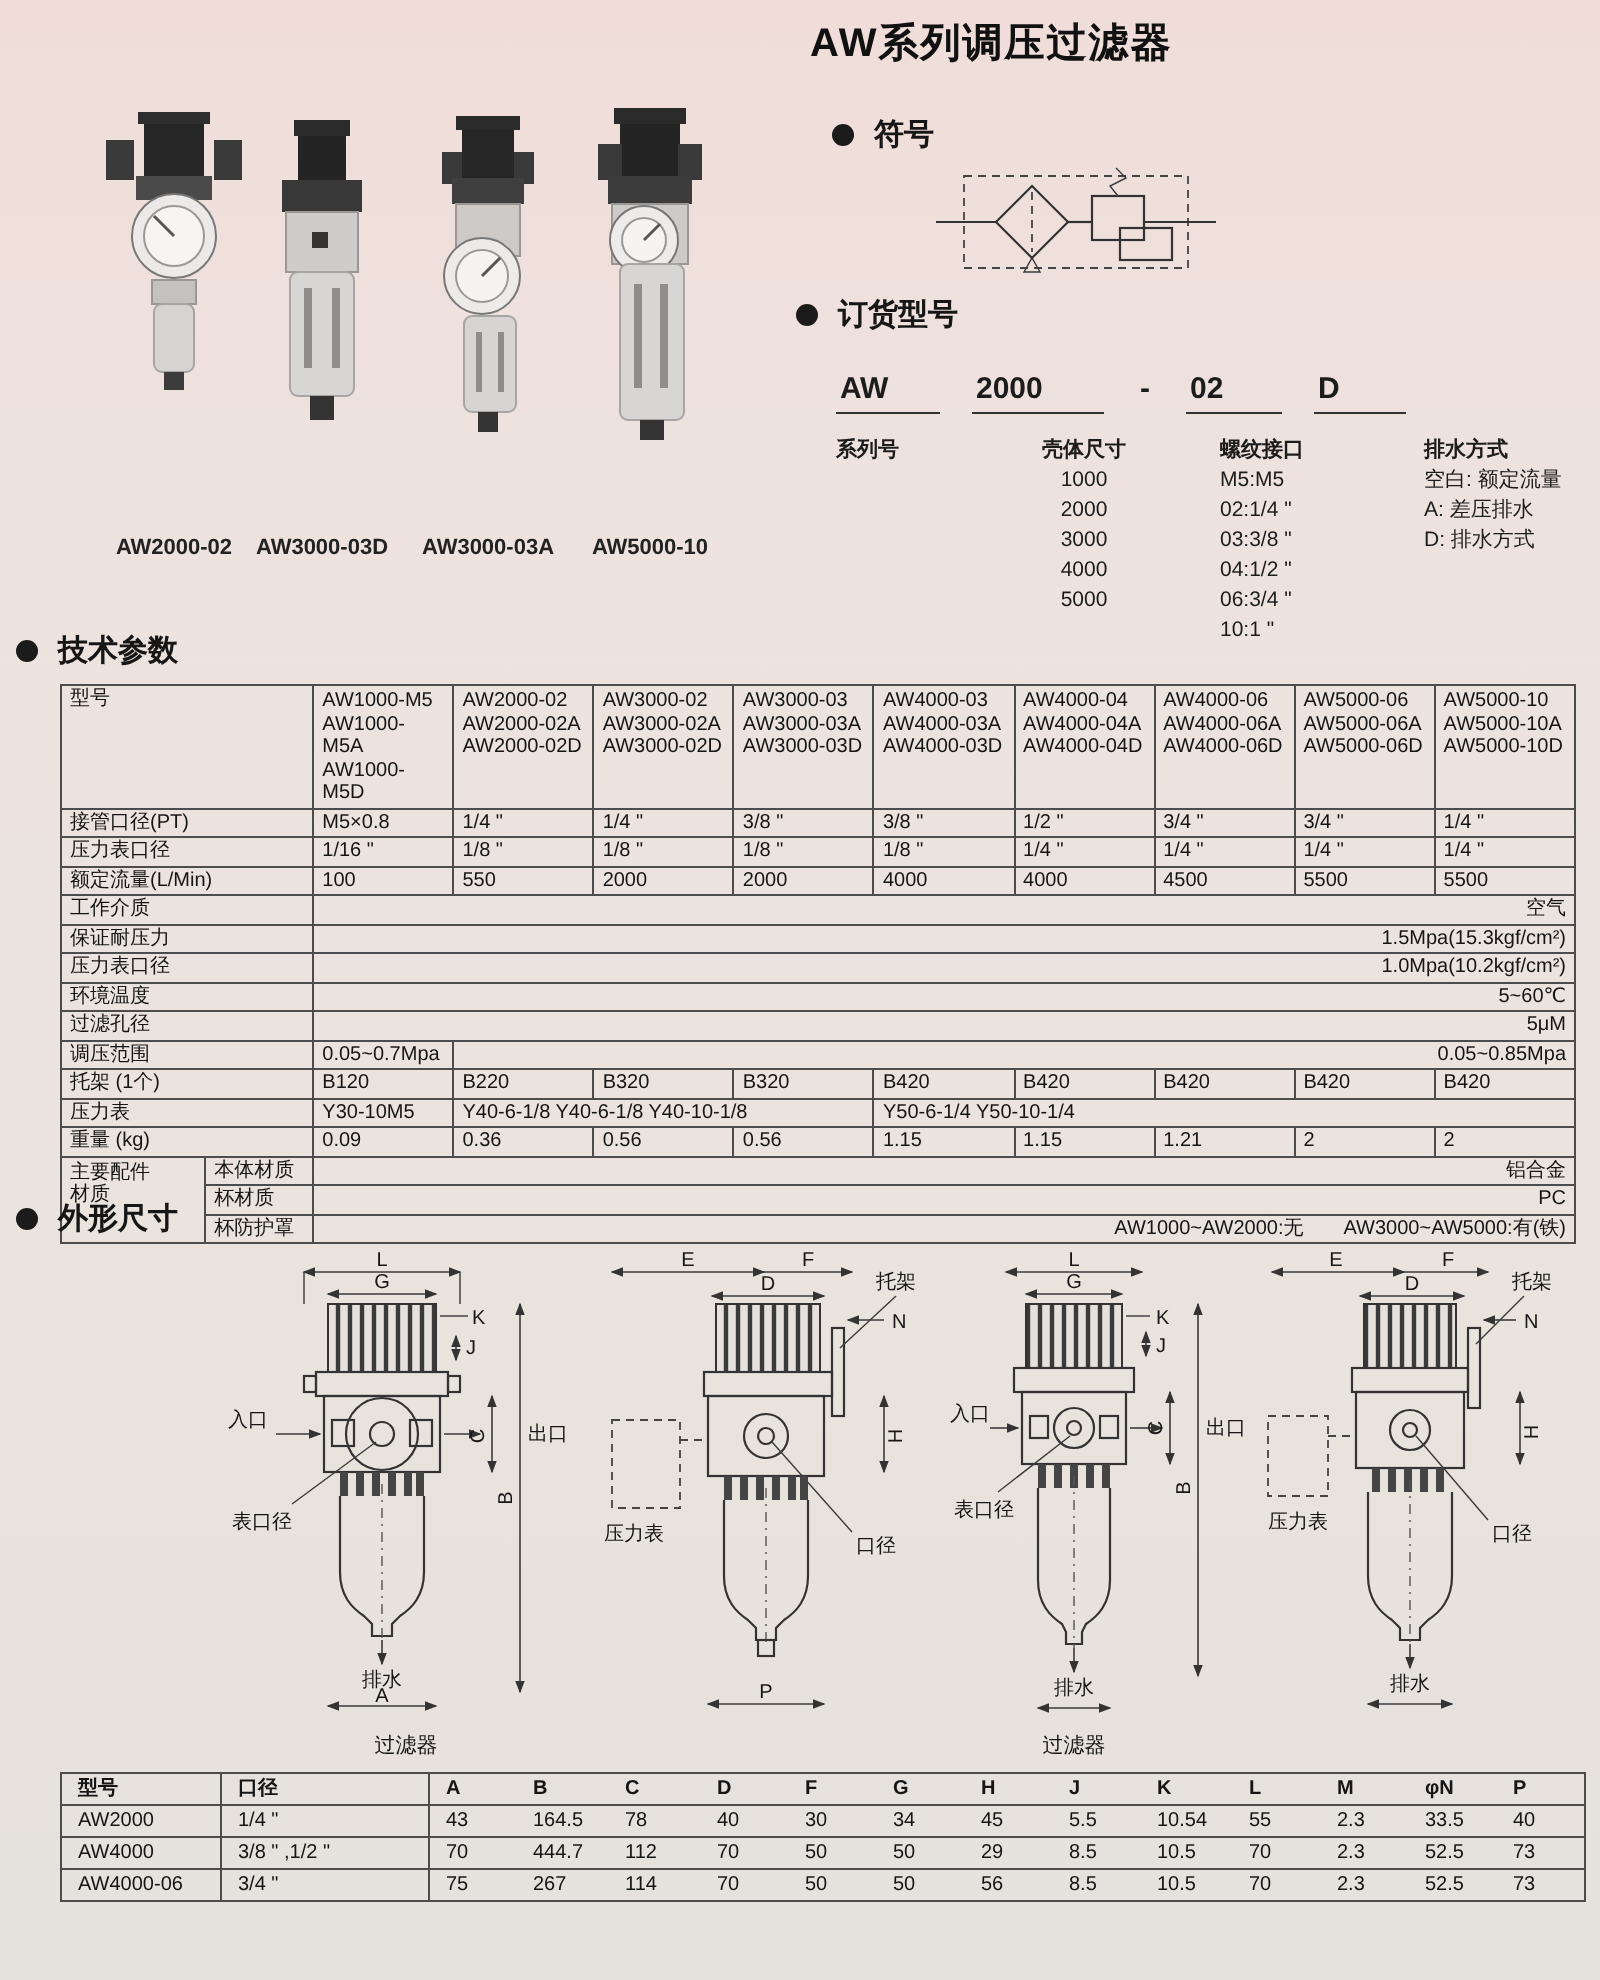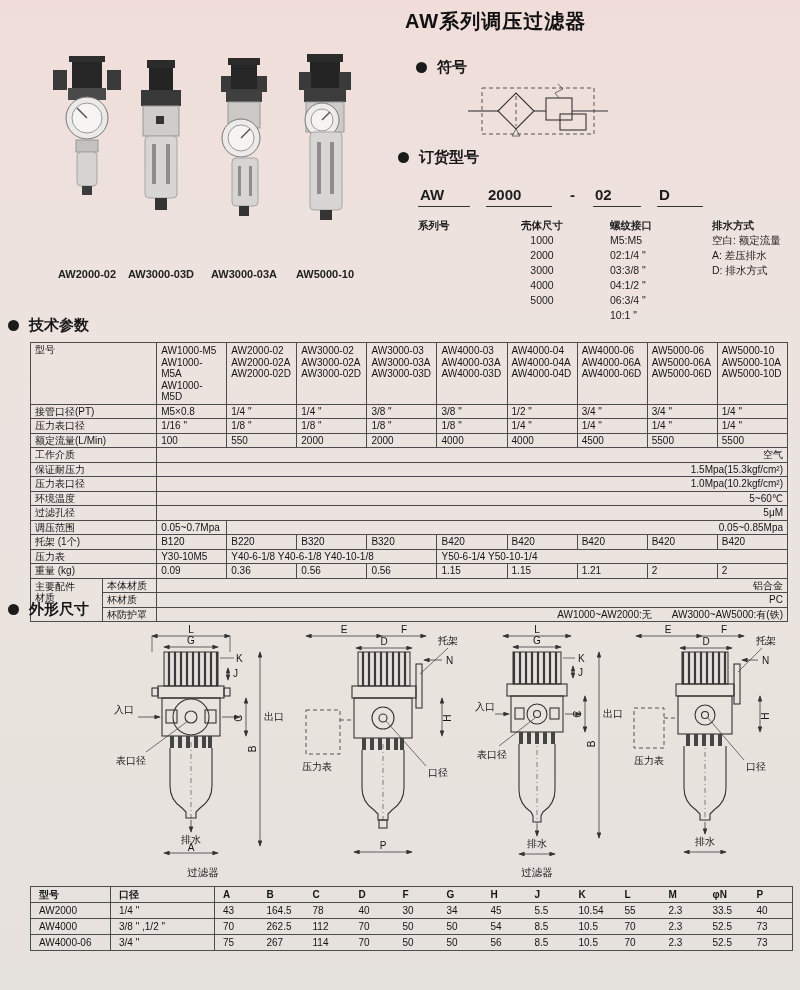--- a/index.html
+++ b/index.html
@@ -555,26 +555,26 @@
           <td>10.54</td>
           <td>55</td>
           <td>2.3</td>
           <td>33.5</td>
           <td>40</td>
     </tr>
     <tr>
       <td>AW4000</td>
           <td class="vb">3/8 " ,1/2 "</td>
           <td class="vb">70</td>
-          <td>262.5</td>
+          <td>444.7</td>
           <td>112</td>
           <td>70</td>
           <td>50</td>
           <td>50</td>
-          <td>54</td>
+          <td>29</td>
           <td>8.5</td>
           <td>10.5</td>
           <td>70</td>
           <td>2.3</td>
           <td>52.5</td>
           <td>73</td>
     </tr>
     <tr>
       <td>AW4000-06</td>
           <td class="vb">3/4 "</td>

